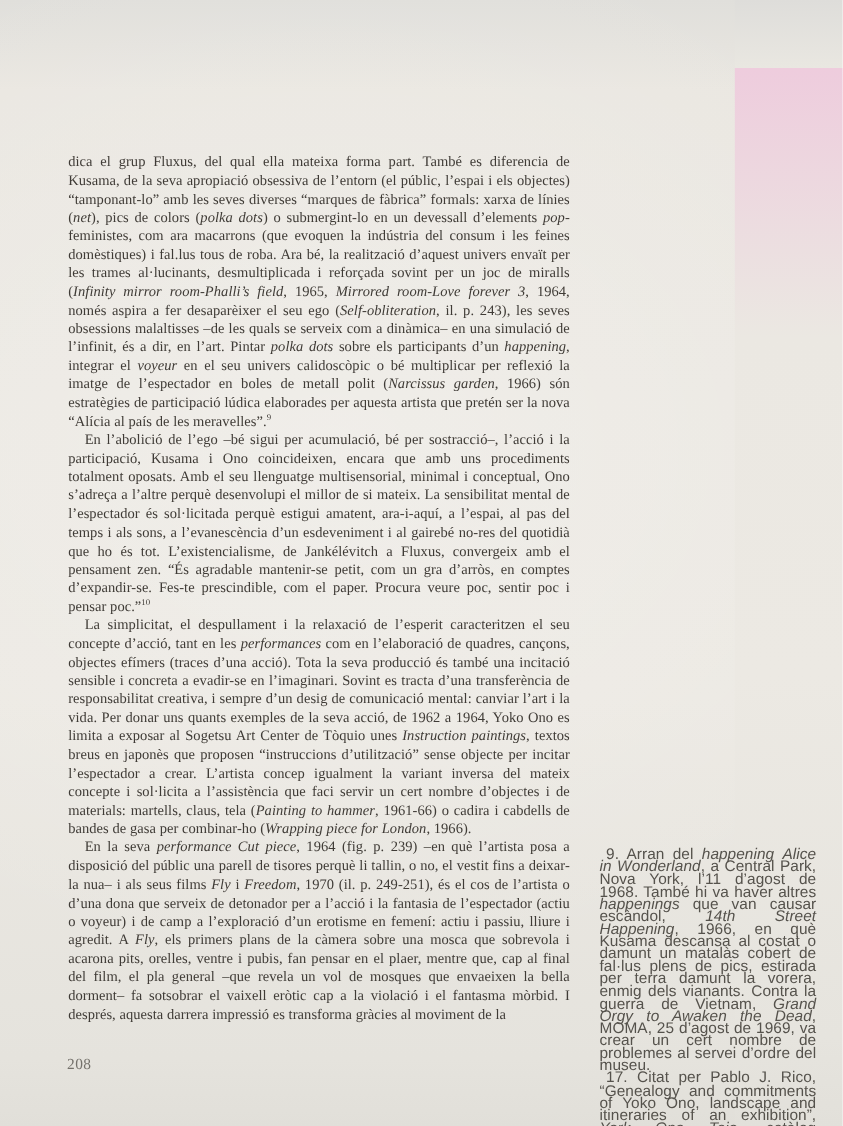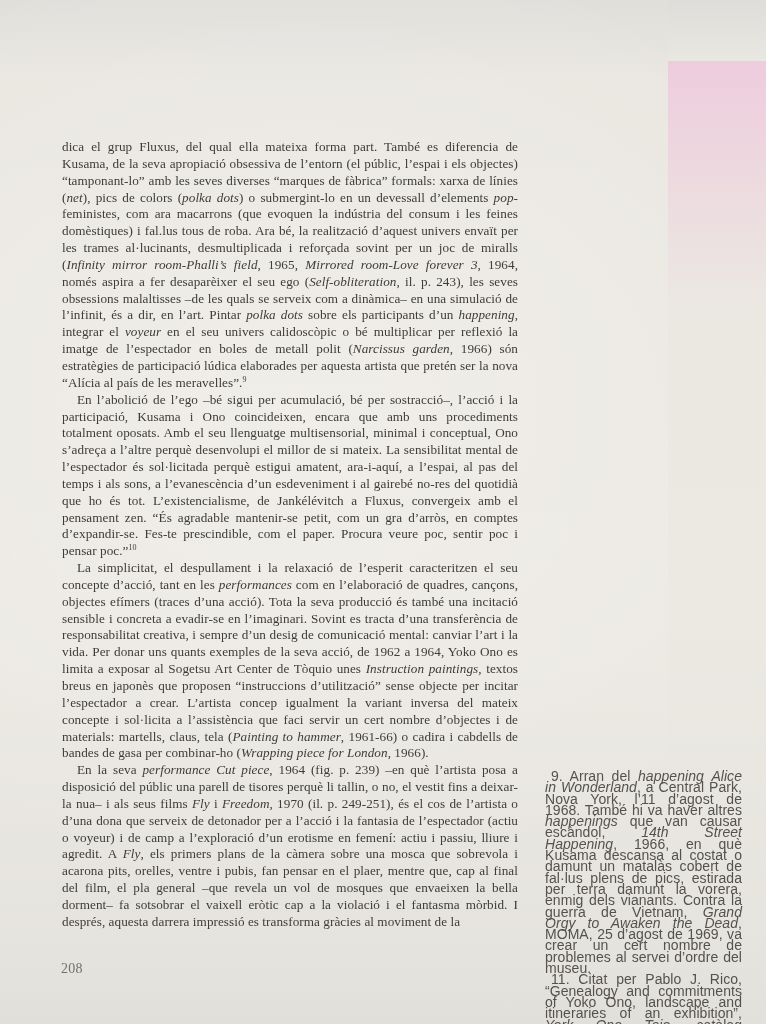--- a/index.html
+++ b/index.html
@@ -85,18 +85,18 @@
 
   <div class="main-text">
       <p class="para"><span>dica el grup Fluxus, del qual ella mateixa forma part. També es diferencia de Kusama, de la seva apropiació obsessiva de l’entorn (el públic, l’espai i els objectes) “tamponant-lo” amb les seves diverses “marques de fàbrica” formals: xarxa de línies (</span><i>net</i><span>), pics de colors (</span><i>polka dots</i><span>) o submergint-lo en un devessall d’elements </span><i>pop</i><span>-feministes, com ara macarrons (que evoquen la indústria del consum i les feines domèstiques) i fal.lus tous de roba. Ara bé, la realització d’aquest univers envaït per les trames al·lucinants, desmultiplicada i reforçada sovint per un joc de miralls (</span><i>Infinity mirror room-Phalli’s field</i><span>, 1965, </span><i>Mirrored room-Love forever 3</i><span>, 1964, només aspira a fer desaparèixer el seu ego (</span><i>Self-obliteration</i><span>, il. p. 243), les seves obsessions malaltisses –de les quals se serveix com a dinàmica– en una simulació de l’infinit, és a dir, en l’art. Pintar </span><i>polka dots</i><span> sobre els participants d’un </span><i>happening</i><span>, integrar el </span><i>voyeur</i><span> en el seu univers calidoscòpic o bé multiplicar per reflexió la imatge de l’espectador en boles de metall polit (</span><i>Narcissus garden</i><span>, 1966) són estratègies de participació lúdica elaborades per aquesta artista que pretén ser la nova “Alícia al país de les meravelles”.</span><sup>9</sup></p>
       <p class="para indent"><span>En l’abolició de l’ego –bé sigui per acumulació, bé per sostracció–, l’acció i la participació, Kusama i Ono coincideixen, encara que amb uns procediments totalment oposats. Amb el seu llenguatge multisensorial, minimal i conceptual, Ono s’adreça a l’altre perquè desenvolupi el millor de si mateix. La sensibilitat mental de l’espectador és sol·licitada perquè estigui amatent, ara-i-aquí, a l’espai, al pas del temps i als sons, a l’evanescència d’un esdeveniment i al gairebé no-res del quotidià que ho és tot. L’existencialisme, de Jankélévitch a Fluxus, convergeix amb el pensament zen. “És agradable mantenir-se petit, com un gra d’arròs, en comptes d’expandir-se. Fes-te prescindible, com el paper. Procura veure poc, sentir poc i pensar poc.”</span><sup>10</sup></p>
       <p class="para indent"><span>La simplicitat, el despullament i la relaxació de l’esperit caracteritzen el seu concepte d’acció, tant en les </span><i>performances</i><span> com en l’elaboració de quadres, cançons, objectes efímers (traces d’una acció). Tota la seva producció és també una incitació sensible i concreta a evadir-se en l’imaginari. Sovint es tracta d’una transferència de responsabilitat creativa, i sempre d’un desig de comunicació mental: canviar l’art i la vida. Per donar uns quants exemples de la seva acció, de 1962 a 1964, Yoko Ono es limita a exposar al Sogetsu Art Center de Tòquio unes </span><i>Instruction paintings</i><span>, textos breus en japonès que proposen “instruccions d’utilització” sense objecte per incitar l’espectador a crear. L’artista concep igualment la variant inversa del mateix concepte i sol·licita a l’assistència que faci servir un cert nombre d’objectes i de materials: martells, claus, tela (</span><i>Painting to hammer</i><span>, 1961-66) o cadira i cabdells de bandes de gasa per combinar-ho (</span><i>Wrapping piece for London</i><span>, 1966).</span></p>
       <p class="para indent"><span>En la seva </span><i>performance Cut piece</i><span>, 1964 (fig. p. 239) –en què l’artista posa a disposició del públic una parell de tisores perquè li tallin, o no, el vestit fins a deixar-la nua– i als seus films </span><i>Fly</i><span> i </span><i>Freedom</i><span>, 1970 (il. p. 249-251), és el cos de l’artista o d’una dona que serveix de detonador per a l’acció i la fantasia de l’espectador (actiu o voyeur) i de camp a l’exploració d’un erotisme en femení: actiu i passiu, lliure i agredit. A </span><i>Fly</i><span>, els primers plans de la càmera sobre una mosca que sobrevola i acarona pits, orelles, ventre i pubis, fan pensar en el plaer, mentre que, cap al final del film, el pla general –que revela un vol de mosques que envaeixen la bella dorment– fa sotsobrar el vaixell eròtic cap a la violació i el fantasma mòrbid. I després, aquesta darrera impressió es transforma gràcies al moviment de la</span></p>
     </div>
 
   <div class="footnotes">
       <p class="footnote"><span>9. Arran del </span><i>happening</i><span> </span><i>Alice in Wonderland</i><span>, a Central Park, Nova York, l’11 d’agost de 1968. També hi va haver altres </span><i>happenings</i><span> que van causar escàndol, </span><i>14th Street Happening</i><span>, 1966, en què Kusama descansa al costat o damunt un matalàs cobert de fal·lus plens de pics, estirada per terra damunt la vorera, enmig dels vianants. Contra la guerra de Vietnam, </span><i>Grand Orgy to Awaken the Dead</i><span>, MOMA, 25 d’agost de 1969, va crear un cert nombre de problemes al servei d’ordre del museu.</span></p>
-      <p class="footnote"><span>11. Citat per Pablo J. Rico, “Genealogy and commitments of Yoko Ono, landscape and itineraries of an exhibition”, </span><i>York Ono Tajo</i><span>, catàleg d’exposició, Malpartida (Cáceres), Museo Vostell, 2000, p. 22.</span></p>
+      <p class="footnote"><span>17. Citat per Pablo J. Rico, “Genealogy and commitments of Yoko Ono, landscape and itineraries of an exhibition”, </span><i>York Ono Tajo</i><span>, catàleg d’exposició, Malpartida (Cáceres), Museo Vostell, 2000, p. 22.</span></p>
     </div>
 
   <div class="page-number">208</div>
 
 </div>
 
 </body></html>

